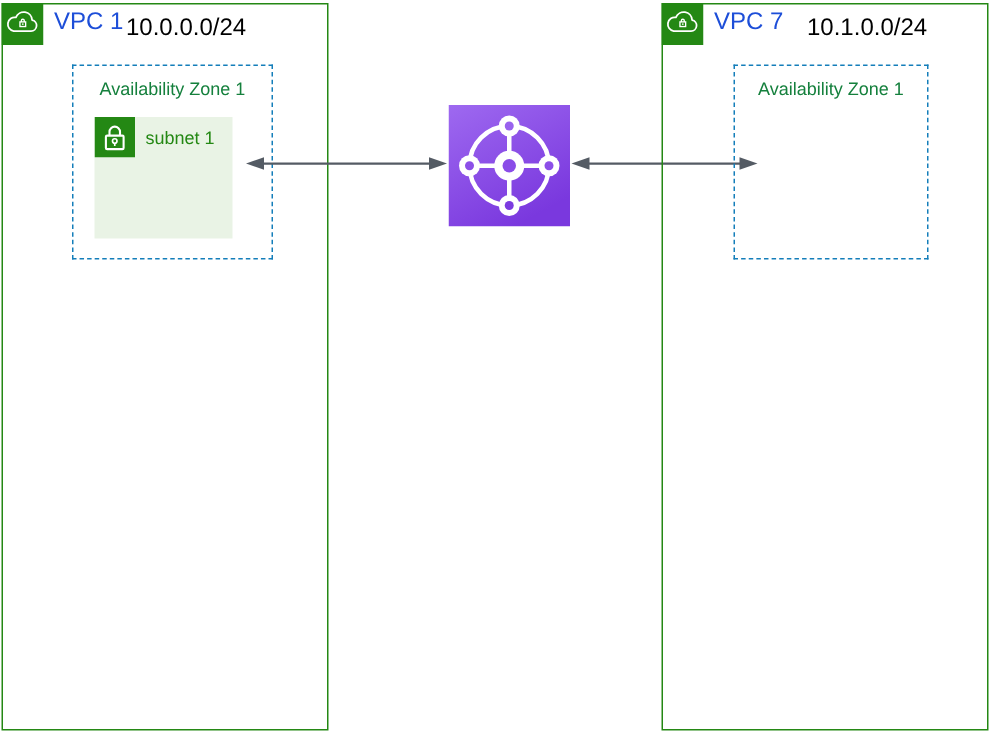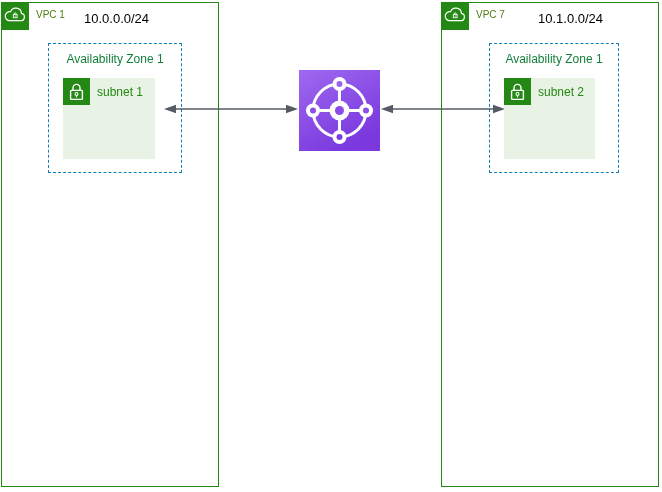--- a/index.html
+++ b/index.html
@@ -2,22 +2,22 @@
 <html><head>
 <meta charset="utf-8">
 <style>
   html,body{margin:0;padding:0;background:#ffffff;}
   #canvas{
     position:relative;width:662px;height:492px;background:#ffffff;overflow:hidden;
     font-family:"Liberation Sans",sans-serif;
   }
   .abs{position:absolute;}
   .vpc-box{border:1px solid #248814;background:transparent;box-sizing:border-box;}
-  .vpc-label{color:#4d7c0f;font-size:10px;line-height:14px;white-space:nowrap;}
-  .cidr-label{color:#000000;font-size:13px;line-height:14px;white-space:nowrap;}
+  .vpc-label{color:#1d4ed8;font-size:16px;line-height:14px;white-space:nowrap;}
+  .cidr-label{color:#000000;font-size:16px;line-height:14px;white-space:nowrap;}
   .zone-box{border:1px dashed #147EBA;box-sizing:border-box;text-align:center;}
   .zone-label{color:#15803d;font-size:12px;line-height:14px;padding-top:8px;display:inline-block;}
   .subnet-box{background:#E9F3E5;box-sizing:border-box;}
   .subnet-label{position:absolute;left:34px;top:7px;color:#248814;font-size:12px;line-height:14px;white-space:nowrap;}
   svg{display:block;}
 </style>
 </head>
 <body>
 
 <div id="canvas">
@@ -110,27 +110,15 @@
     </svg>
   </div>
 
   <div class="abs vpc-label" style="left:476px;top:8px;">VPC 7</div>
   <div class="abs cidr-label" style="left:538px;top:12px;">10.1.0.0/24</div>
 
   <div class="abs zone-box" style="left:489px;top:43px;width:130px;height:130px;">
     <span class="zone-label">Availability Zone 1</span>
   </div>
 
-  <div class="abs subnet-box" style="left:504px;top:78px;width:91px;height:81px;">
-    <div class="abs" style="left:0;top:0;width:27px;height:27px;">
-      <svg width="27" height="27" viewBox="0 0 27 27">
-        <rect width="27" height="27" fill="#248814"></rect>
-        <path d="M10 12.4 V9.9 a3.5 3.5 0 0 1 7 0 v2.5" fill="none" stroke="#ffffff" stroke-width="1.4"></path>
-        <rect x="7.6" y="12.4" width="11.8" height="9" rx="0.8" fill="none" stroke="#ffffff" stroke-width="1.4"></rect>
-        <circle cx="13.5" cy="16" r="1.5" fill="none" stroke="#ffffff" stroke-width="1.1"></circle>
-        <line x1="13.5" y1="17.5" x2="13.5" y2="19.4" stroke="#ffffff" stroke-width="1.1"></line>
-      </svg>
-    </div>
-    <span class="subnet-label">subnet 2</span>
-  </div>
 
 
 </div>
 
 </body></html>

